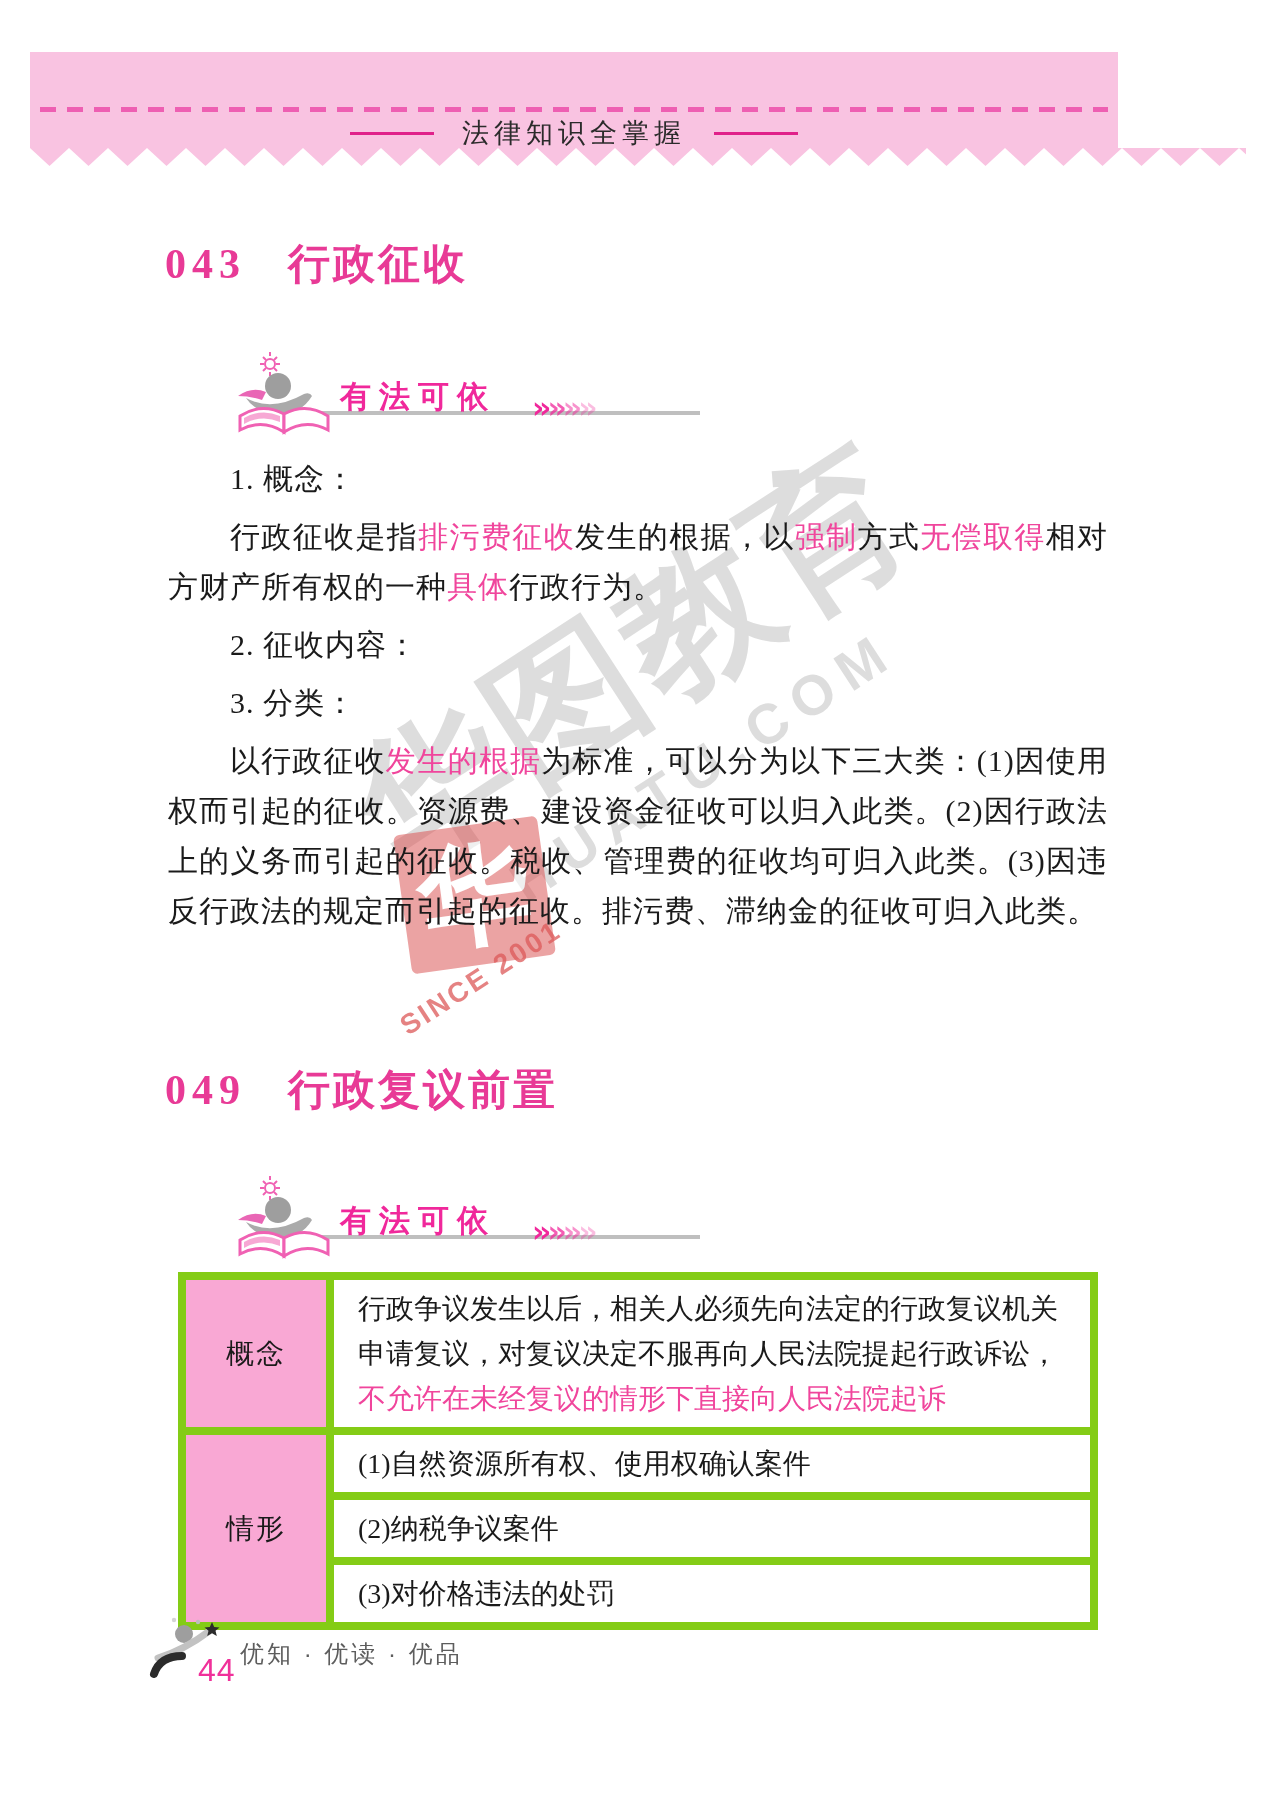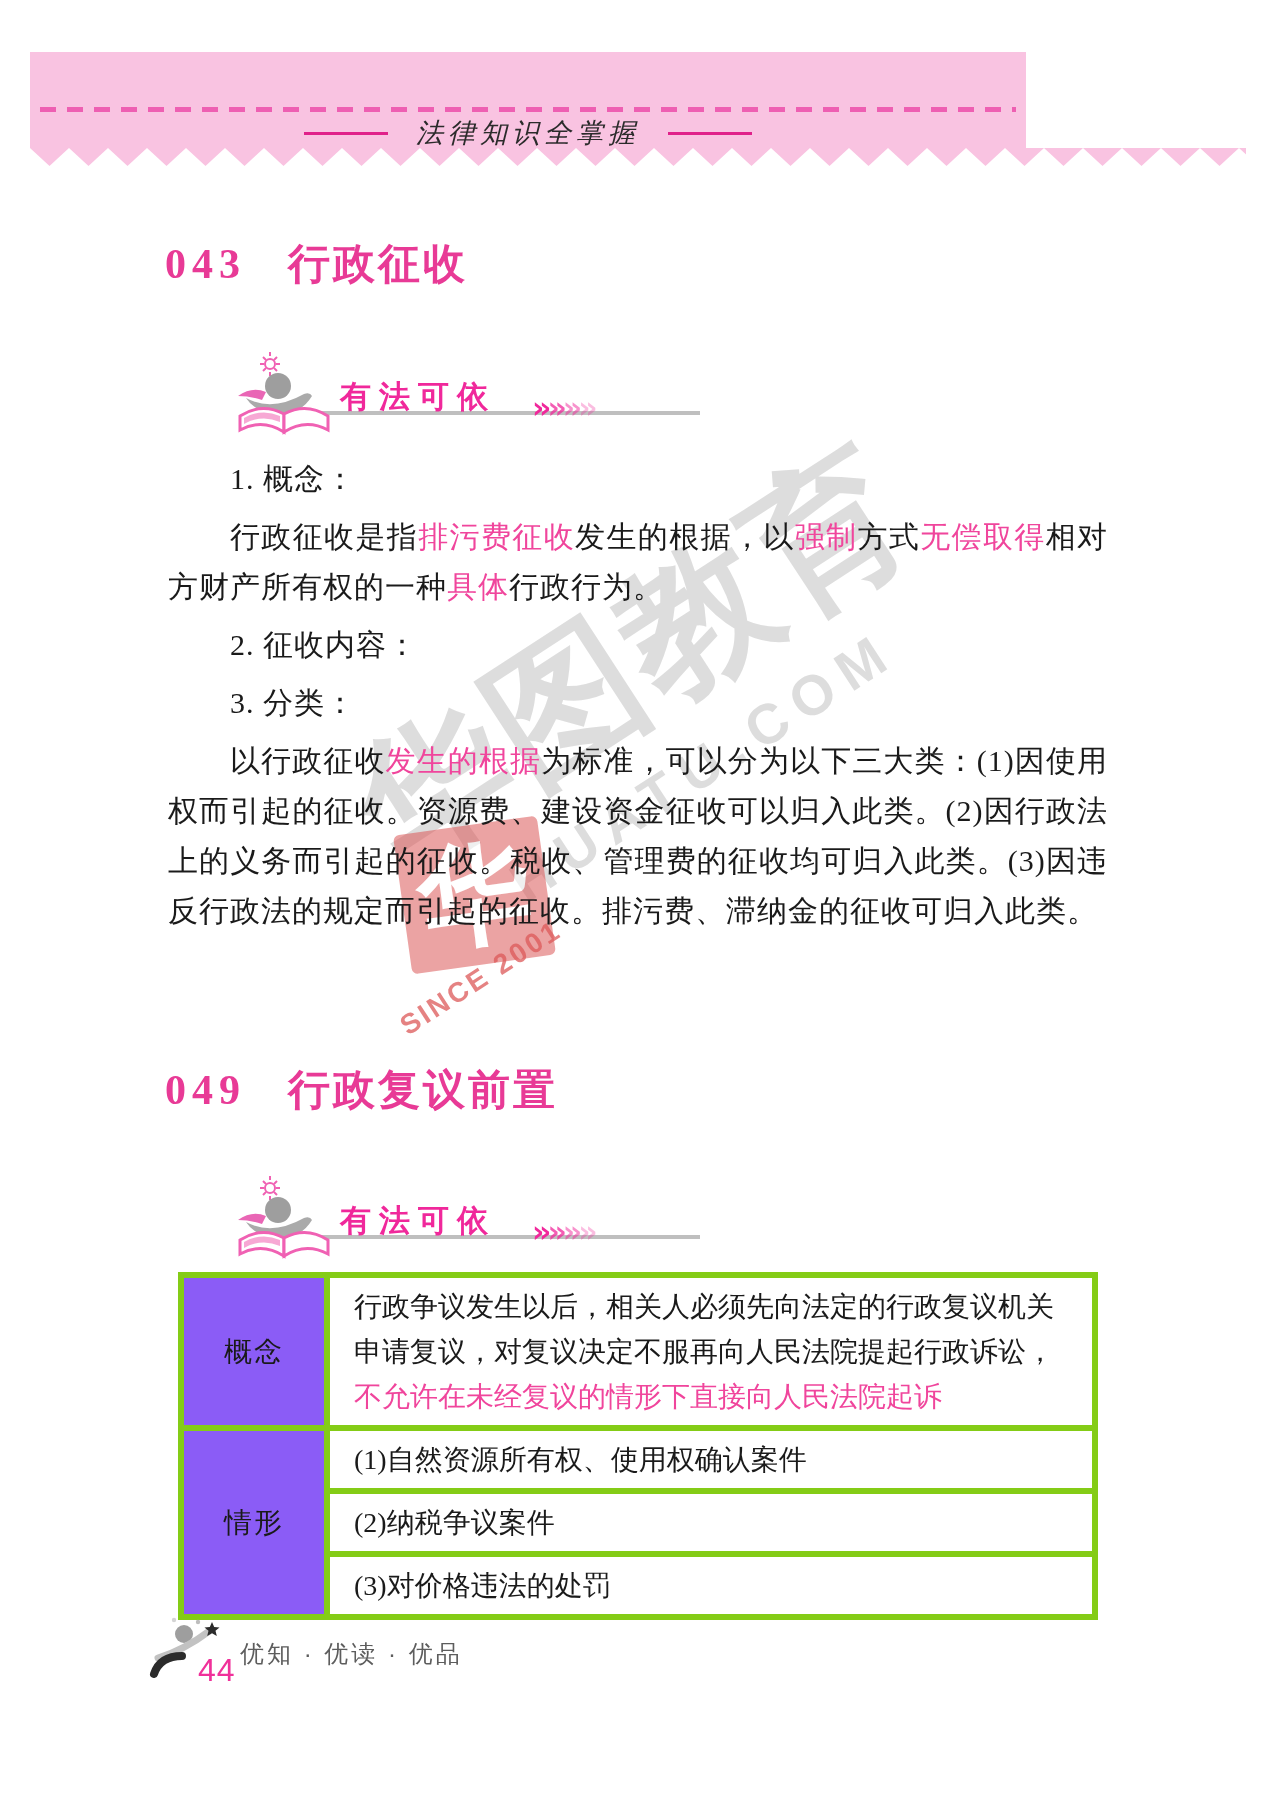--- a/index.html
+++ b/index.html
@@ -1,21 +1,21 @@
 <!DOCTYPE html>
 <html><head>
 <meta charset="utf-8">
 <style>
   html,body{margin:0;padding:0;background:#ffffff;}
   body{
     width:1276px;height:1800px;position:relative;overflow:hidden;
     font-family:"Liberation Serif","DejaVu Serif",serif;color:#1a1a1a;
   }
   
-  .banner{position:absolute;left:30px;top:52px;width:996px;z-index:2;font-style:italic;}
+  .banner{position:absolute;left:30px;top:52px;width:1088px;z-index:2;}
   .banner-solid{height:96px;background:#f9c3e1;position:relative;}
   .banner-dash{
     position:absolute;left:10px;right:10px;top:55px;height:5px;
     background:repeating-linear-gradient(90deg,#ee5fb2 0 16px,rgba(0,0,0,0) 16px 27px);
   }
   .banner-titlerow{
     position:absolute;left:0;right:0;top:66px;height:30px;
     display:flex;align-items:center;justify-content:center;gap:28px;
   }
   .banner-sideline{width:84px;height:3px;background:#e0218a;}
@@ -52,24 +52,24 @@
     font-size:30px;line-height:50px;letter-spacing:1px;text-align:justify;
   }
   .bodytext p{margin:8px;text-indent:62px;}
   .hl{color:#f0459c;}
   
   .lawtable{
     position:absolute;left:178px;top:1272px;z-index:2;
     border-collapse:collapse;table-layout:fixed;width:920px;
     font-size:28px;
   }
-  .lawtable th,.lawtable td{border:6px solid #84cc16;font-weight:normal;margin-left:44px;}
+  .lawtable th,.lawtable td{border:8px solid #84cc16;font-weight:normal;margin-left:44px;}
   .lawtable{border:3px solid #111;}
   .lawtable th{
-    background:#8b5cf6;width:138px;text-align:center;color:#1a1a1a;letter-spacing:2px;
+    background:#f9a8d4;width:138px;text-align:center;color:#1a1a1a;letter-spacing:2px;
   }
   .lawtable td{padding:6px 20px 6px 24px;line-height:45px;}
   .cell-concept{height:128px;}
   .cell-case{height:35px;line-height:35px;}
   
   .watermark{
     position:absolute;left:330px;top:555px;width:640px;z-index:1;
     text-align:center;transform:rotate(-33deg);
     font-family:"Liberation Sans","DejaVu Sans",sans-serif;pointer-events:none;
   }

